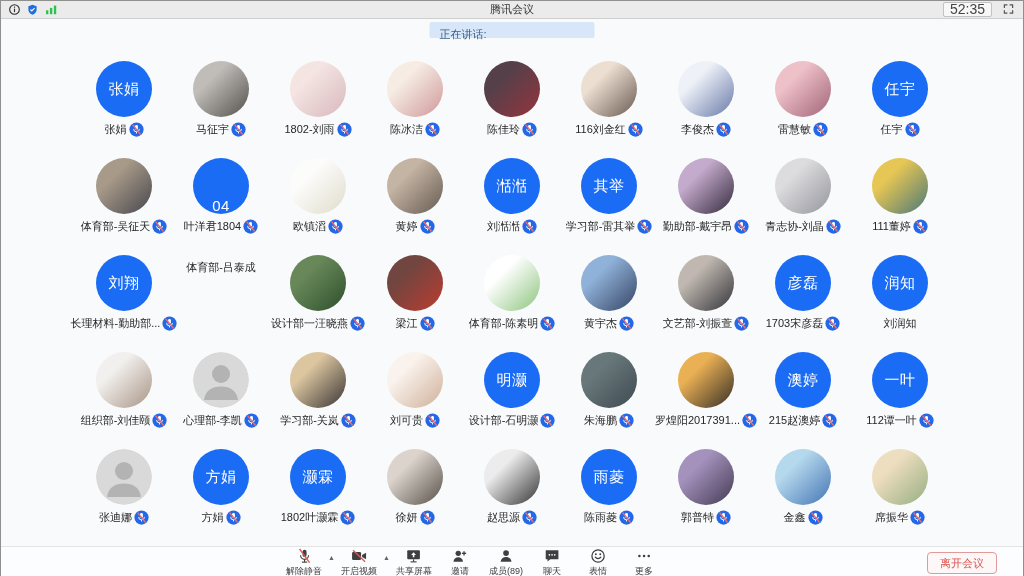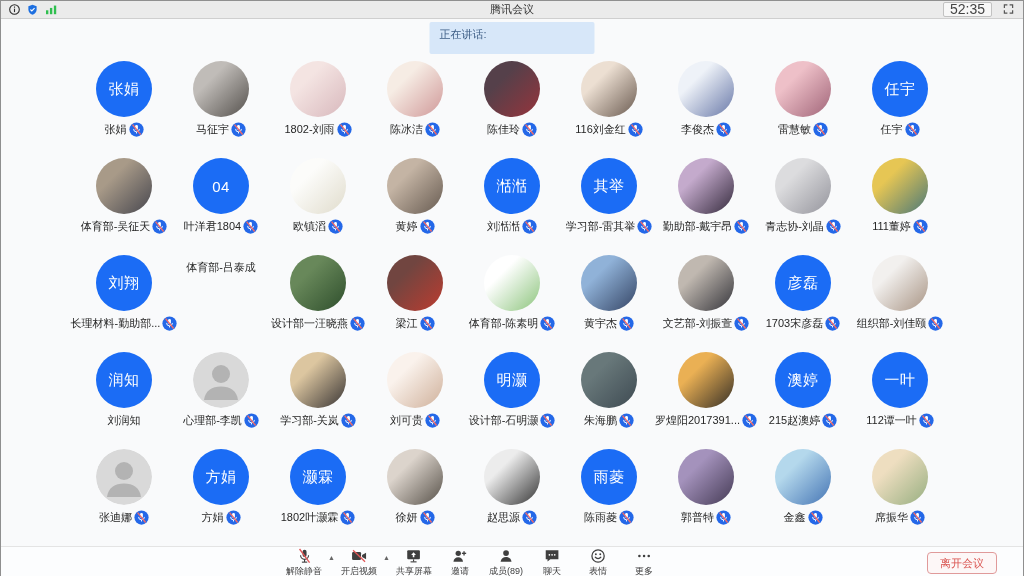--- a/index.html
+++ b/index.html
@@ -10,21 +10,21 @@
   
   .titlebar { height:18px; background:#ebebeb; border-bottom:1px solid #cfcfcf; display:flex; align-items:center; position:relative; flex:0 0 auto; }
   .tray { display:flex; align-items:center; gap:7px; padding-left:8px; }
   .tray svg { display:block; }
   .win-title { position:absolute; left:0; right:0; text-align:center; font-size:11px; color:#333; pointer-events:none; }
   .titlebar-right { margin-left:auto; display:flex; align-items:center; gap:10px; padding-right:8px; z-index:2; }
   .timer { font-size:14px; color:#444; background:#f7f7f7; border:1px solid #c2c2c2; border-radius:2px; padding:0 6px; line-height:13px; }
 
   
   .main { flex:1 1 auto; position:relative; background:#f9fafb; }
-  .banner { position:absolute; top:3px; left:50%; transform:translateX(-50%); width:165px; height:32px; background:#d7e7f9; border-radius:2px; color:#3c5c84; font-size:11px; line-height:24px; padding-left:10px; }
+  .banner { position:absolute; top:3px; left:50%; transform:translateX(-50%); width:165px; height:16px; background:#d7e7f9; border-radius:2px; color:#3c5c84; font-size:11px; line-height:24px; padding-left:10px; }
 
   .grid { display:grid; grid-template-columns:repeat(9, 97px); justify-content:center; margin-top:42px; }
   .cell { width:97px; height:97px; display:flex; flex-direction:column; align-items:center; }
   .avatar { width:56px; height:56px; border-radius:50%; flex:0 0 auto; display:flex; align-items:center; justify-content:center; overflow:hidden; }
   .av-text span { color:#fff; font-size:15px; letter-spacing:0.5px; }
   .name-row { margin-top:5px; display:flex; align-items:center; justify-content:center; gap:2px; max-width:112px; white-space:nowrap; }
   .pname { font-size:11px; color:#262626; }
   .name-row svg { flex:0 0 auto; }
 
   
@@ -209,21 +209,21 @@
             <svg viewBox="0 0 16 16" width="15" height="15">
               <circle cx="8" cy="8" r="7.6" fill="#2468e8"></circle>
               <rect x="6.5" y="3.1" width="3" height="5.4" rx="1.5" fill="#fff"></rect>
               <path d="M4.9 7.4a3.1 3.1 0 0 0 6.2 0" stroke="#fff" stroke-width="1" fill="none"></path>
               <line x1="8" y1="10.6" x2="8" y2="12.2" stroke="#fff" stroke-width="1"></line>
               <line x1="3.8" y1="2.8" x2="12.4" y2="13.4" stroke="#ef6a6a" stroke-width="1.5"></line>
             </svg>
           </div>
         </div>
         <div class="cell">
-          <div class="avatar av-text" style="background: rgb(27, 108, 245);">
+          <div class="avatar av-text" style="background: rgb(27, 108, 245); align-items: flex-end;">
             <span>04</span>
           </div>
           <div class="name-row">
             <span class="pname">叶洋君1804</span>
             <svg viewBox="0 0 16 16" width="15" height="15">
               <circle cx="8" cy="8" r="7.6" fill="#2468e8"></circle>
               <rect x="6.5" y="3.1" width="3" height="5.4" rx="1.5" fill="#fff"></rect>
               <path d="M4.9 7.4a3.1 3.1 0 0 0 6.2 0" stroke="#fff" stroke-width="1" fill="none"></path>
               <line x1="8" y1="10.6" x2="8" y2="12.2" stroke="#fff" stroke-width="1"></line>
               <line x1="3.8" y1="2.8" x2="12.4" y2="13.4" stroke="#ef6a6a" stroke-width="1.5"></line>
@@ -419,38 +419,38 @@
             <svg viewBox="0 0 16 16" width="15" height="15">
               <circle cx="8" cy="8" r="7.6" fill="#2468e8"></circle>
               <rect x="6.5" y="3.1" width="3" height="5.4" rx="1.5" fill="#fff"></rect>
               <path d="M4.9 7.4a3.1 3.1 0 0 0 6.2 0" stroke="#fff" stroke-width="1" fill="none"></path>
               <line x1="8" y1="10.6" x2="8" y2="12.2" stroke="#fff" stroke-width="1"></line>
               <line x1="3.8" y1="2.8" x2="12.4" y2="13.4" stroke="#ef6a6a" stroke-width="1.5"></line>
             </svg>
           </div>
         </div>
         <div class="cell">
+          <div class="avatar av-text" style="background: rgb(27, 108, 245);">
+            <span>润知</span>
+          </div>
+          <div class="name-row">
+            <span class="pname">刘润知</span>
+          </div>
+        </div>
+        <div class="cell">
           <div class="avatar" style="background: linear-gradient(135deg, rgb(242, 240, 238) 32%, rgb(168, 148, 132) 100%);"></div>
           <div class="name-row">
             <span class="pname">组织部-刘佳颐</span>
             <svg viewBox="0 0 16 16" width="15" height="15">
               <circle cx="8" cy="8" r="7.6" fill="#2468e8"></circle>
               <rect x="6.5" y="3.1" width="3" height="5.4" rx="1.5" fill="#fff"></rect>
               <path d="M4.9 7.4a3.1 3.1 0 0 0 6.2 0" stroke="#fff" stroke-width="1" fill="none"></path>
               <line x1="8" y1="10.6" x2="8" y2="12.2" stroke="#fff" stroke-width="1"></line>
               <line x1="3.8" y1="2.8" x2="12.4" y2="13.4" stroke="#ef6a6a" stroke-width="1.5"></line>
             </svg>
-          </div>
-        </div>
-        <div class="cell">
-          <div class="avatar av-text" style="background: rgb(27, 108, 245);">
-            <span>润知</span>
-          </div>
-          <div class="name-row">
-            <span class="pname">刘润知</span>
           </div>
         </div>
         <div class="cell">
           <div class="avatar">
             <svg viewBox="0 0 56 56" width="56" height="56">
               <circle cx="28" cy="28" r="28" fill="#d9d9d9"></circle>
               <circle cx="28" cy="22" r="9" fill="#b3b3b3"></circle>
               <path d="M11 48c1.2-9.5 8-13.5 17-13.5S43.8 38.5 45 48z" fill="#b3b3b3"></path>
             </svg>
           </div>

